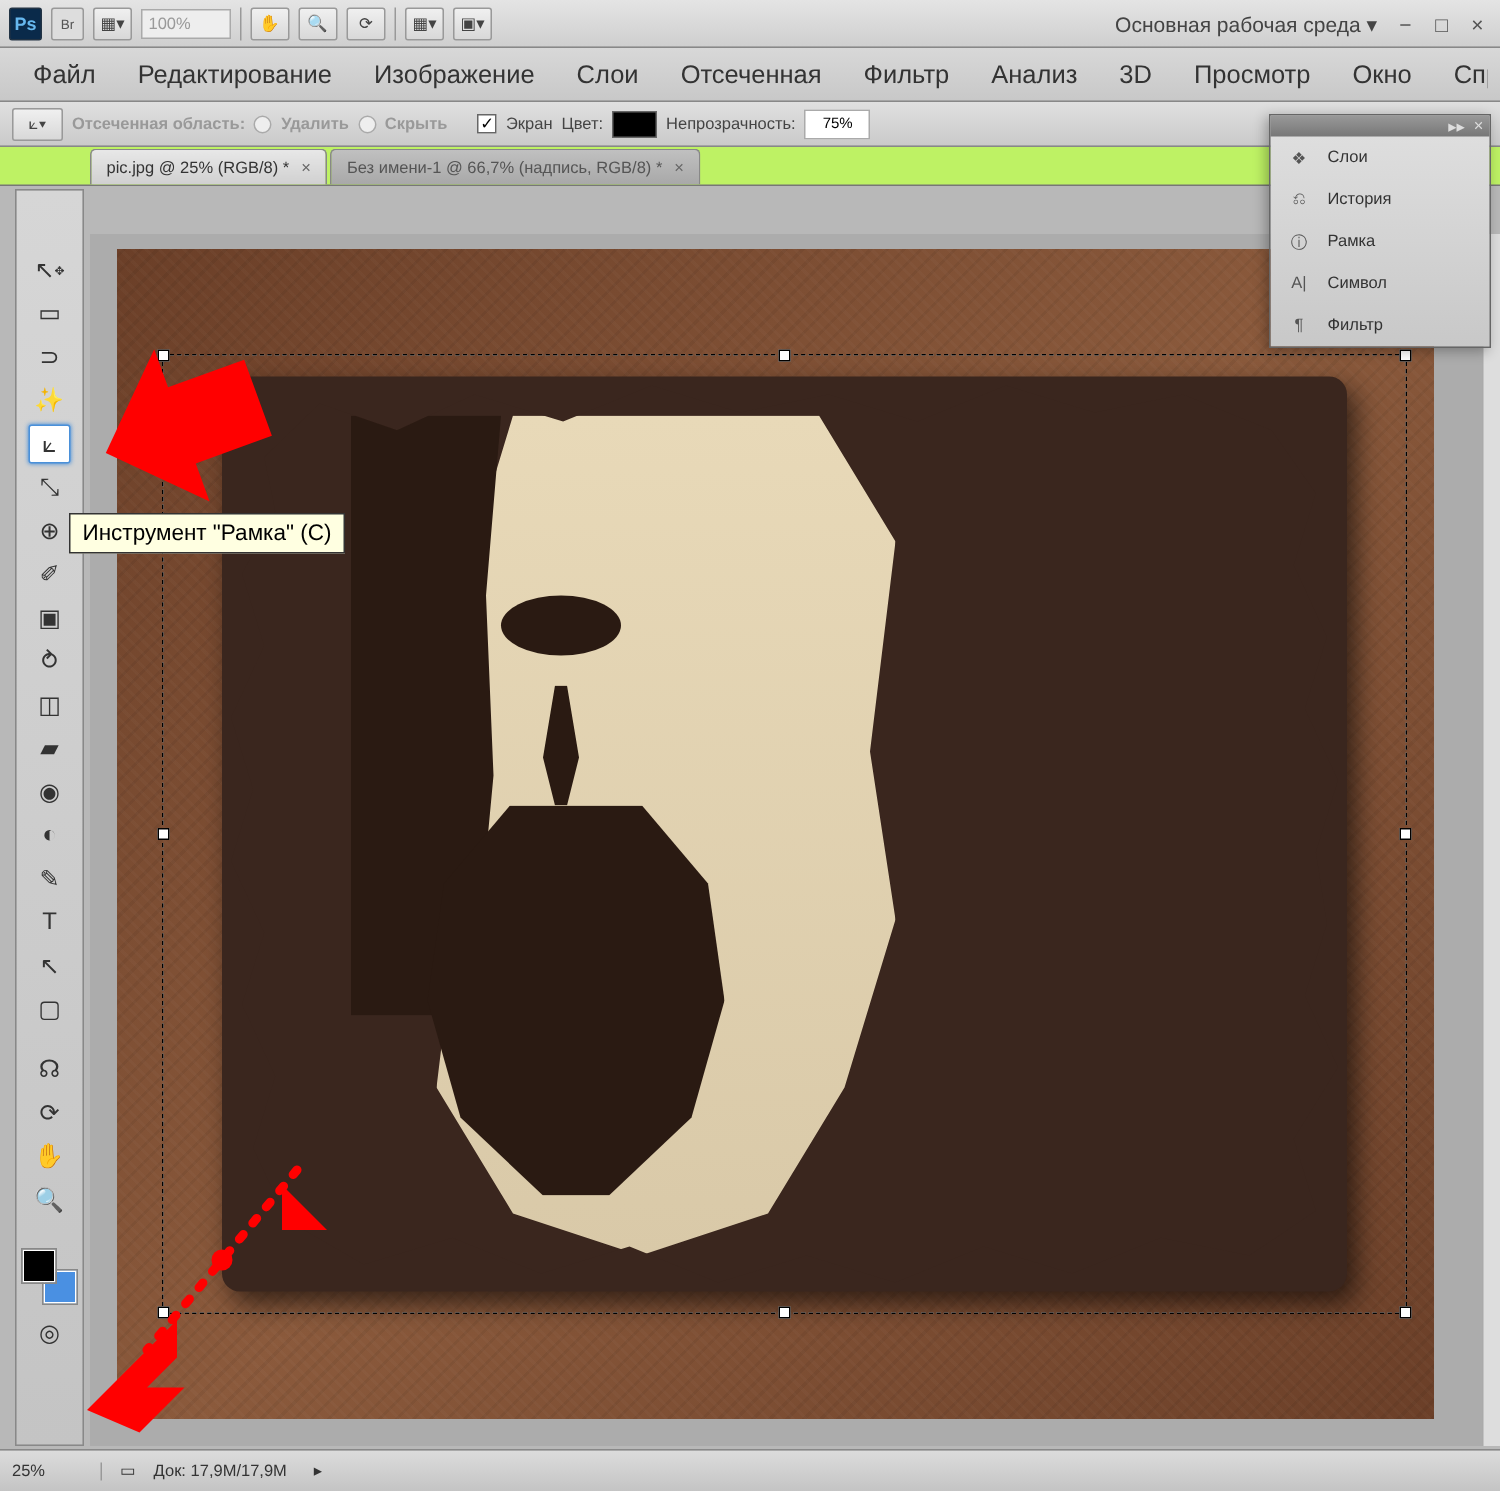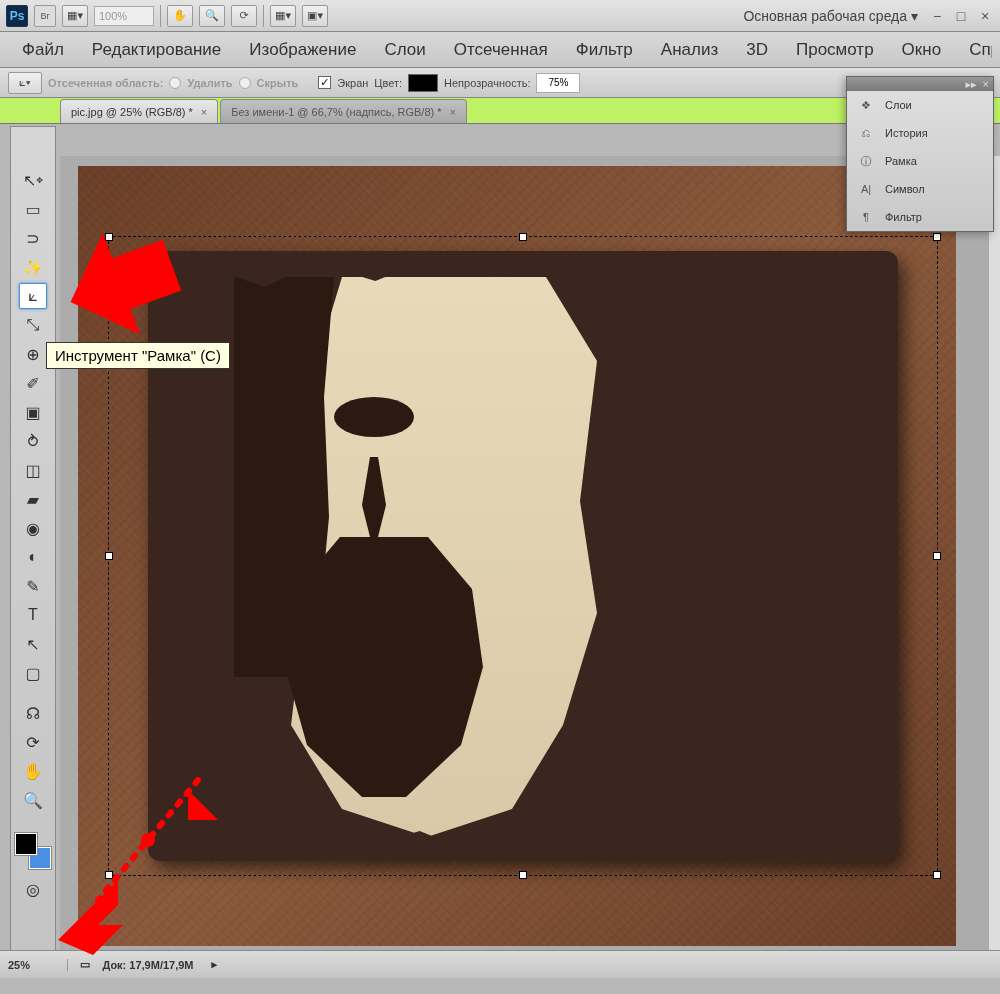--- a/index.html
+++ b/index.html
@@ -45,21 +45,21 @@
 .tool{width:28px;height:26px;display:flex;align-items:center;justify-content:center;color:#333;border-radius:2px;cursor:pointer;font-size:16px;}
 .tool.active{background:#fff;border:1px solid #4a90d9;box-shadow:0 0 3px #4a90d9;}
 .tool-gap{height:8px;}
 .color-swatches{position:relative;width:36px;height:36px;margin-top:6px;}
 .swatch-fg{position:absolute;width:22px;height:22px;background:#000;border:1px solid #fff;outline:1px solid #888;left:0;top:0;}
 .swatch-bg{position:absolute;width:22px;height:22px;background:#4a90e2;border:1px solid #fff;outline:1px solid #888;right:0;bottom:0;}
 .side-panel{position:absolute;right:6px;top:76px;width:148px;background:linear-gradient(#e0e0e0,#c8c8c8);border:1px solid #666;box-shadow:-2px 2px 8px rgba(0,0,0,0.3);z-index:50;}
 .panel-hdr{height:14px;background:linear-gradient(#999,#777);display:flex;justify-content:flex-end;align-items:center;padding:0 4px;font-size:9px;color:#ddd;gap:6px;}
 .panel-item{height:28px;display:flex;align-items:center;padding:0 10px;gap:10px;font-size:14px;color:#333;cursor:pointer;}
 .panel-icon{width:18px;height:18px;display:flex;align-items:center;justify-content:center;color:#555;}
-.statusbar{position:absolute;left:0;right:0;bottom:16px;height:28px;background:linear-gradient(#dcdcdc,#c4c4c4);border-top:1px solid #888;display:flex;align-items:center;padding:0 8px;gap:12px;font-size:14px;color:#333;font-weight:bold;}
+.statusbar{position:absolute;left:0;right:0;bottom:0;height:28px;background:linear-gradient(#dcdcdc,#c4c4c4);border-top:1px solid #888;display:flex;align-items:center;padding:0 8px;gap:12px;font-size:14px;color:#333;}
 .status-zoom{width:60px;border-right:1px solid #999;padding-right:8px;}
 .tooltip{position:absolute;left:46px;top:342px;background:#ffffe1;border:1px solid #333;padding:4px 8px;font-size:15px;color:#000;z-index:100;white-space:nowrap;}
 .arrow-red{position:absolute;z-index:60;}
 .scrollbar-v{position:absolute;right:0;top:156px;bottom:30px;width:12px;background:#ddd;border-left:1px solid #aaa;}
 </style>
 </head>
 <body>
 
 <div class="topbar">
   <div class="ps-logo">Ps</div>

